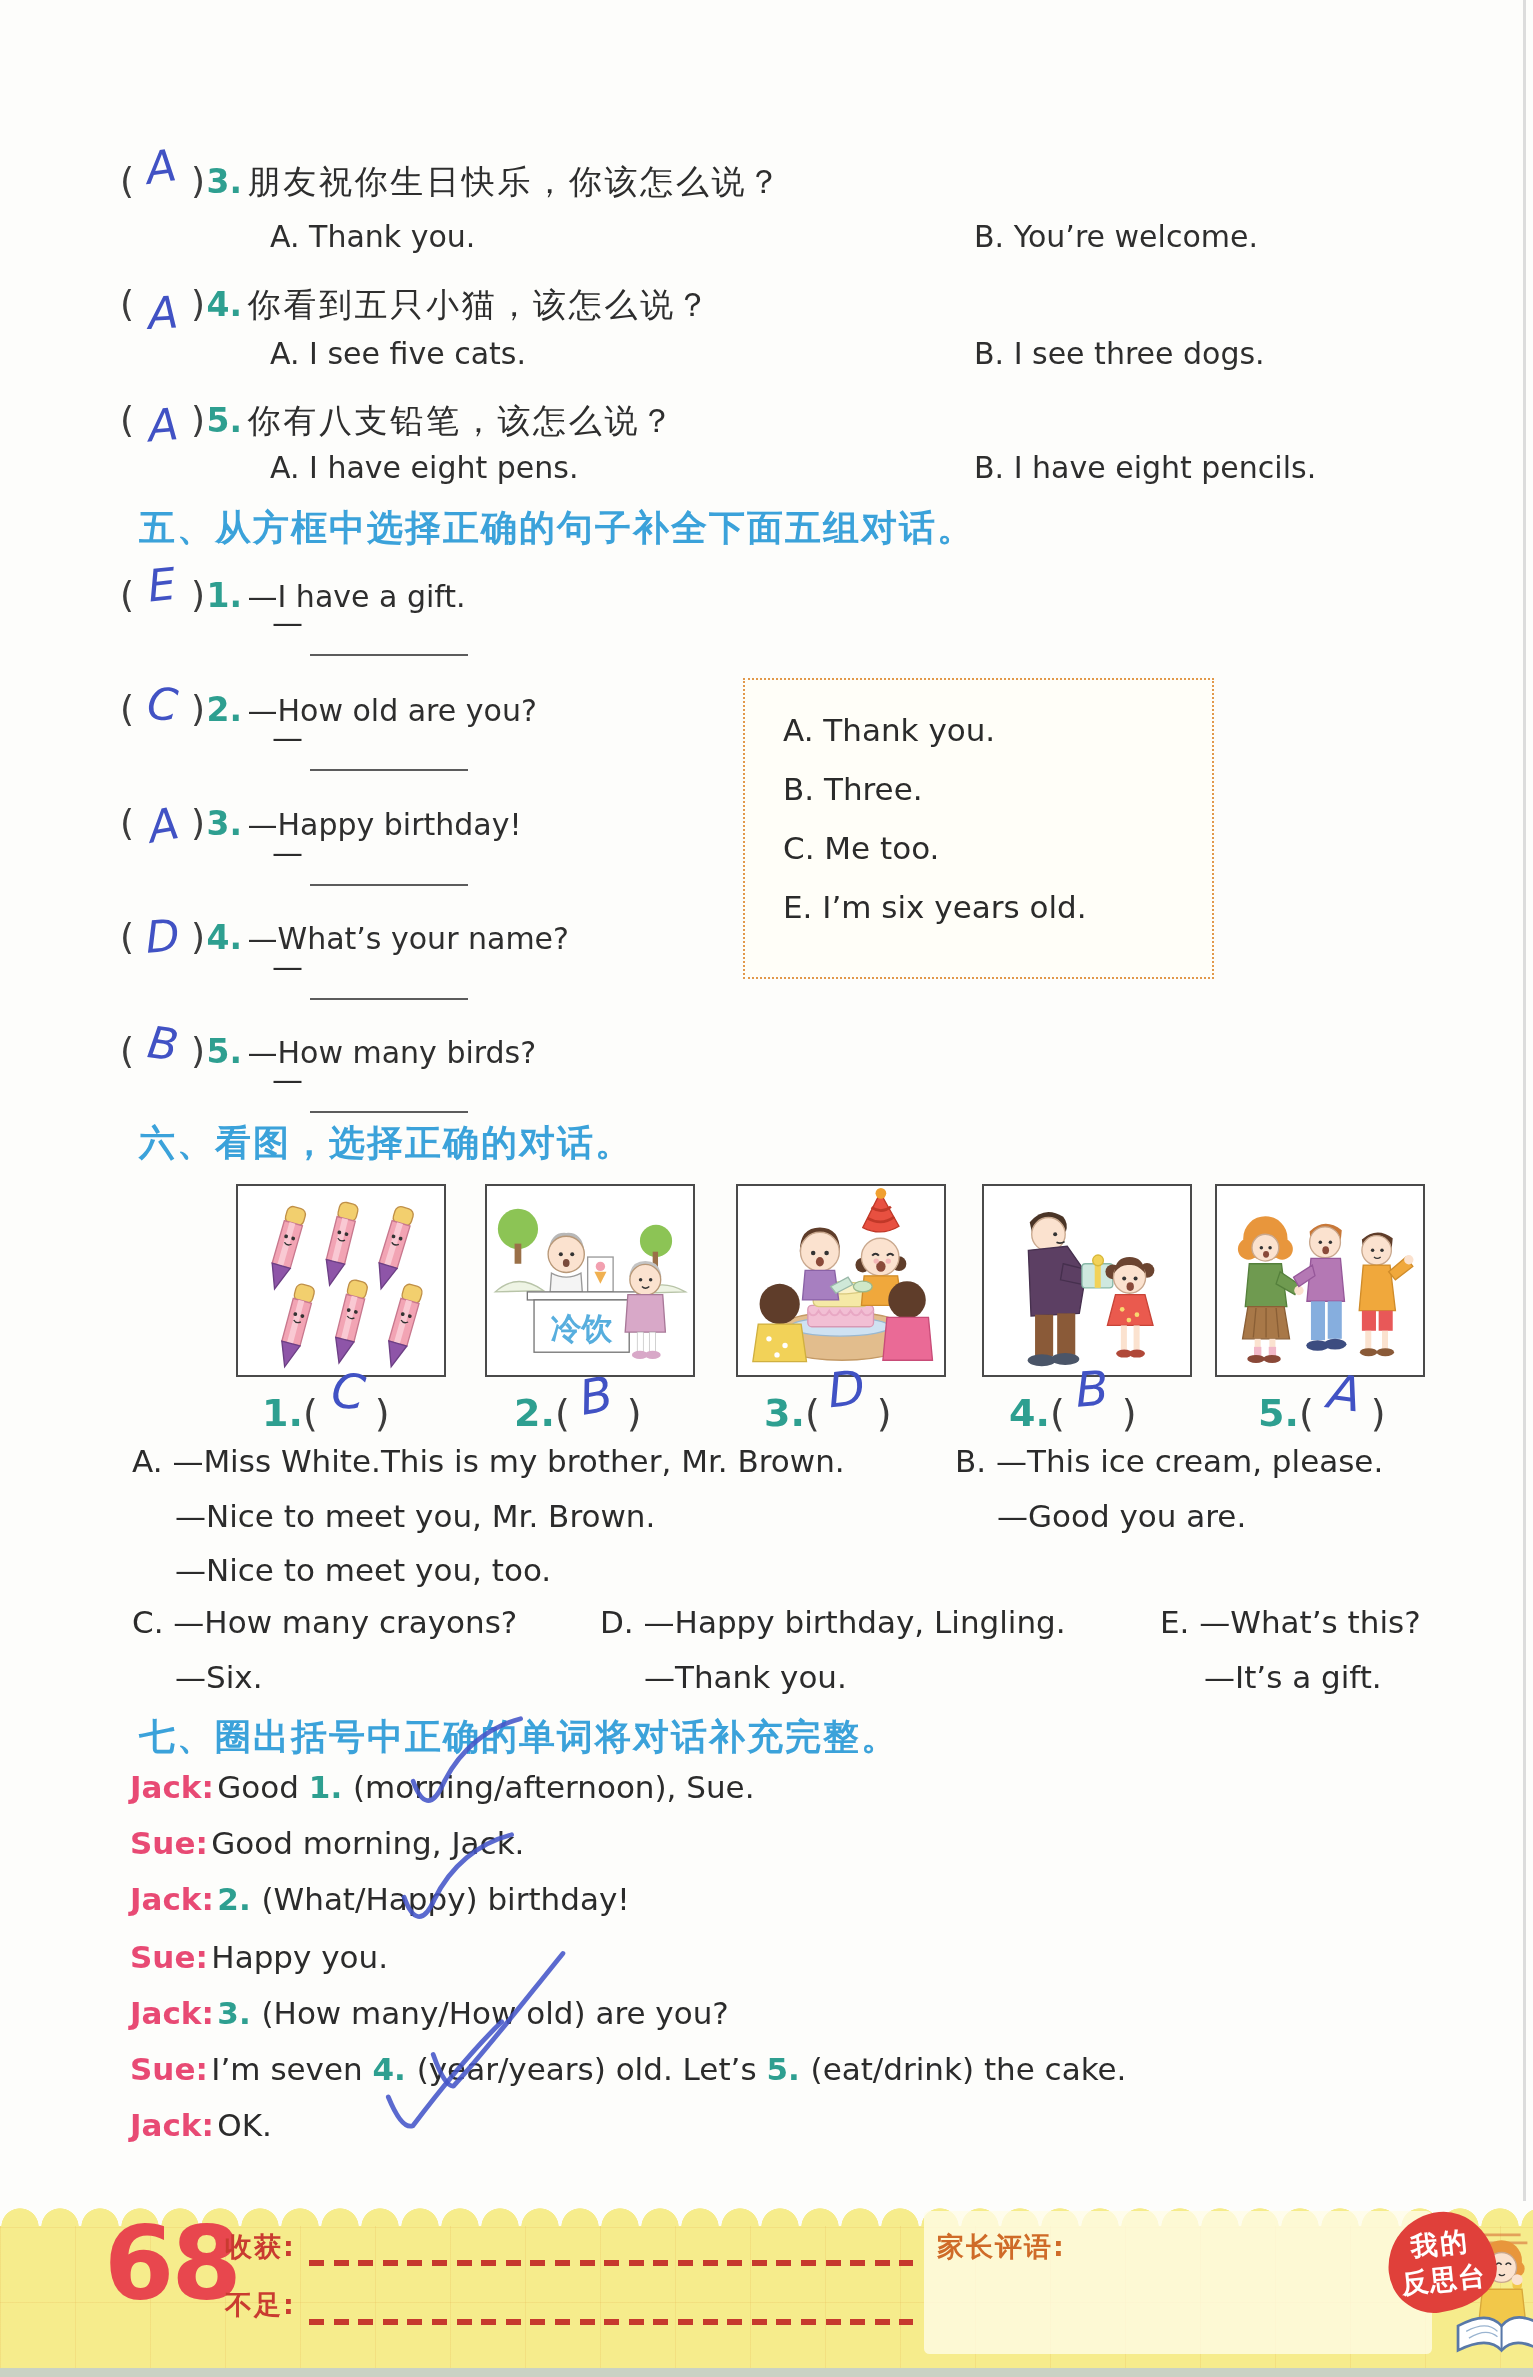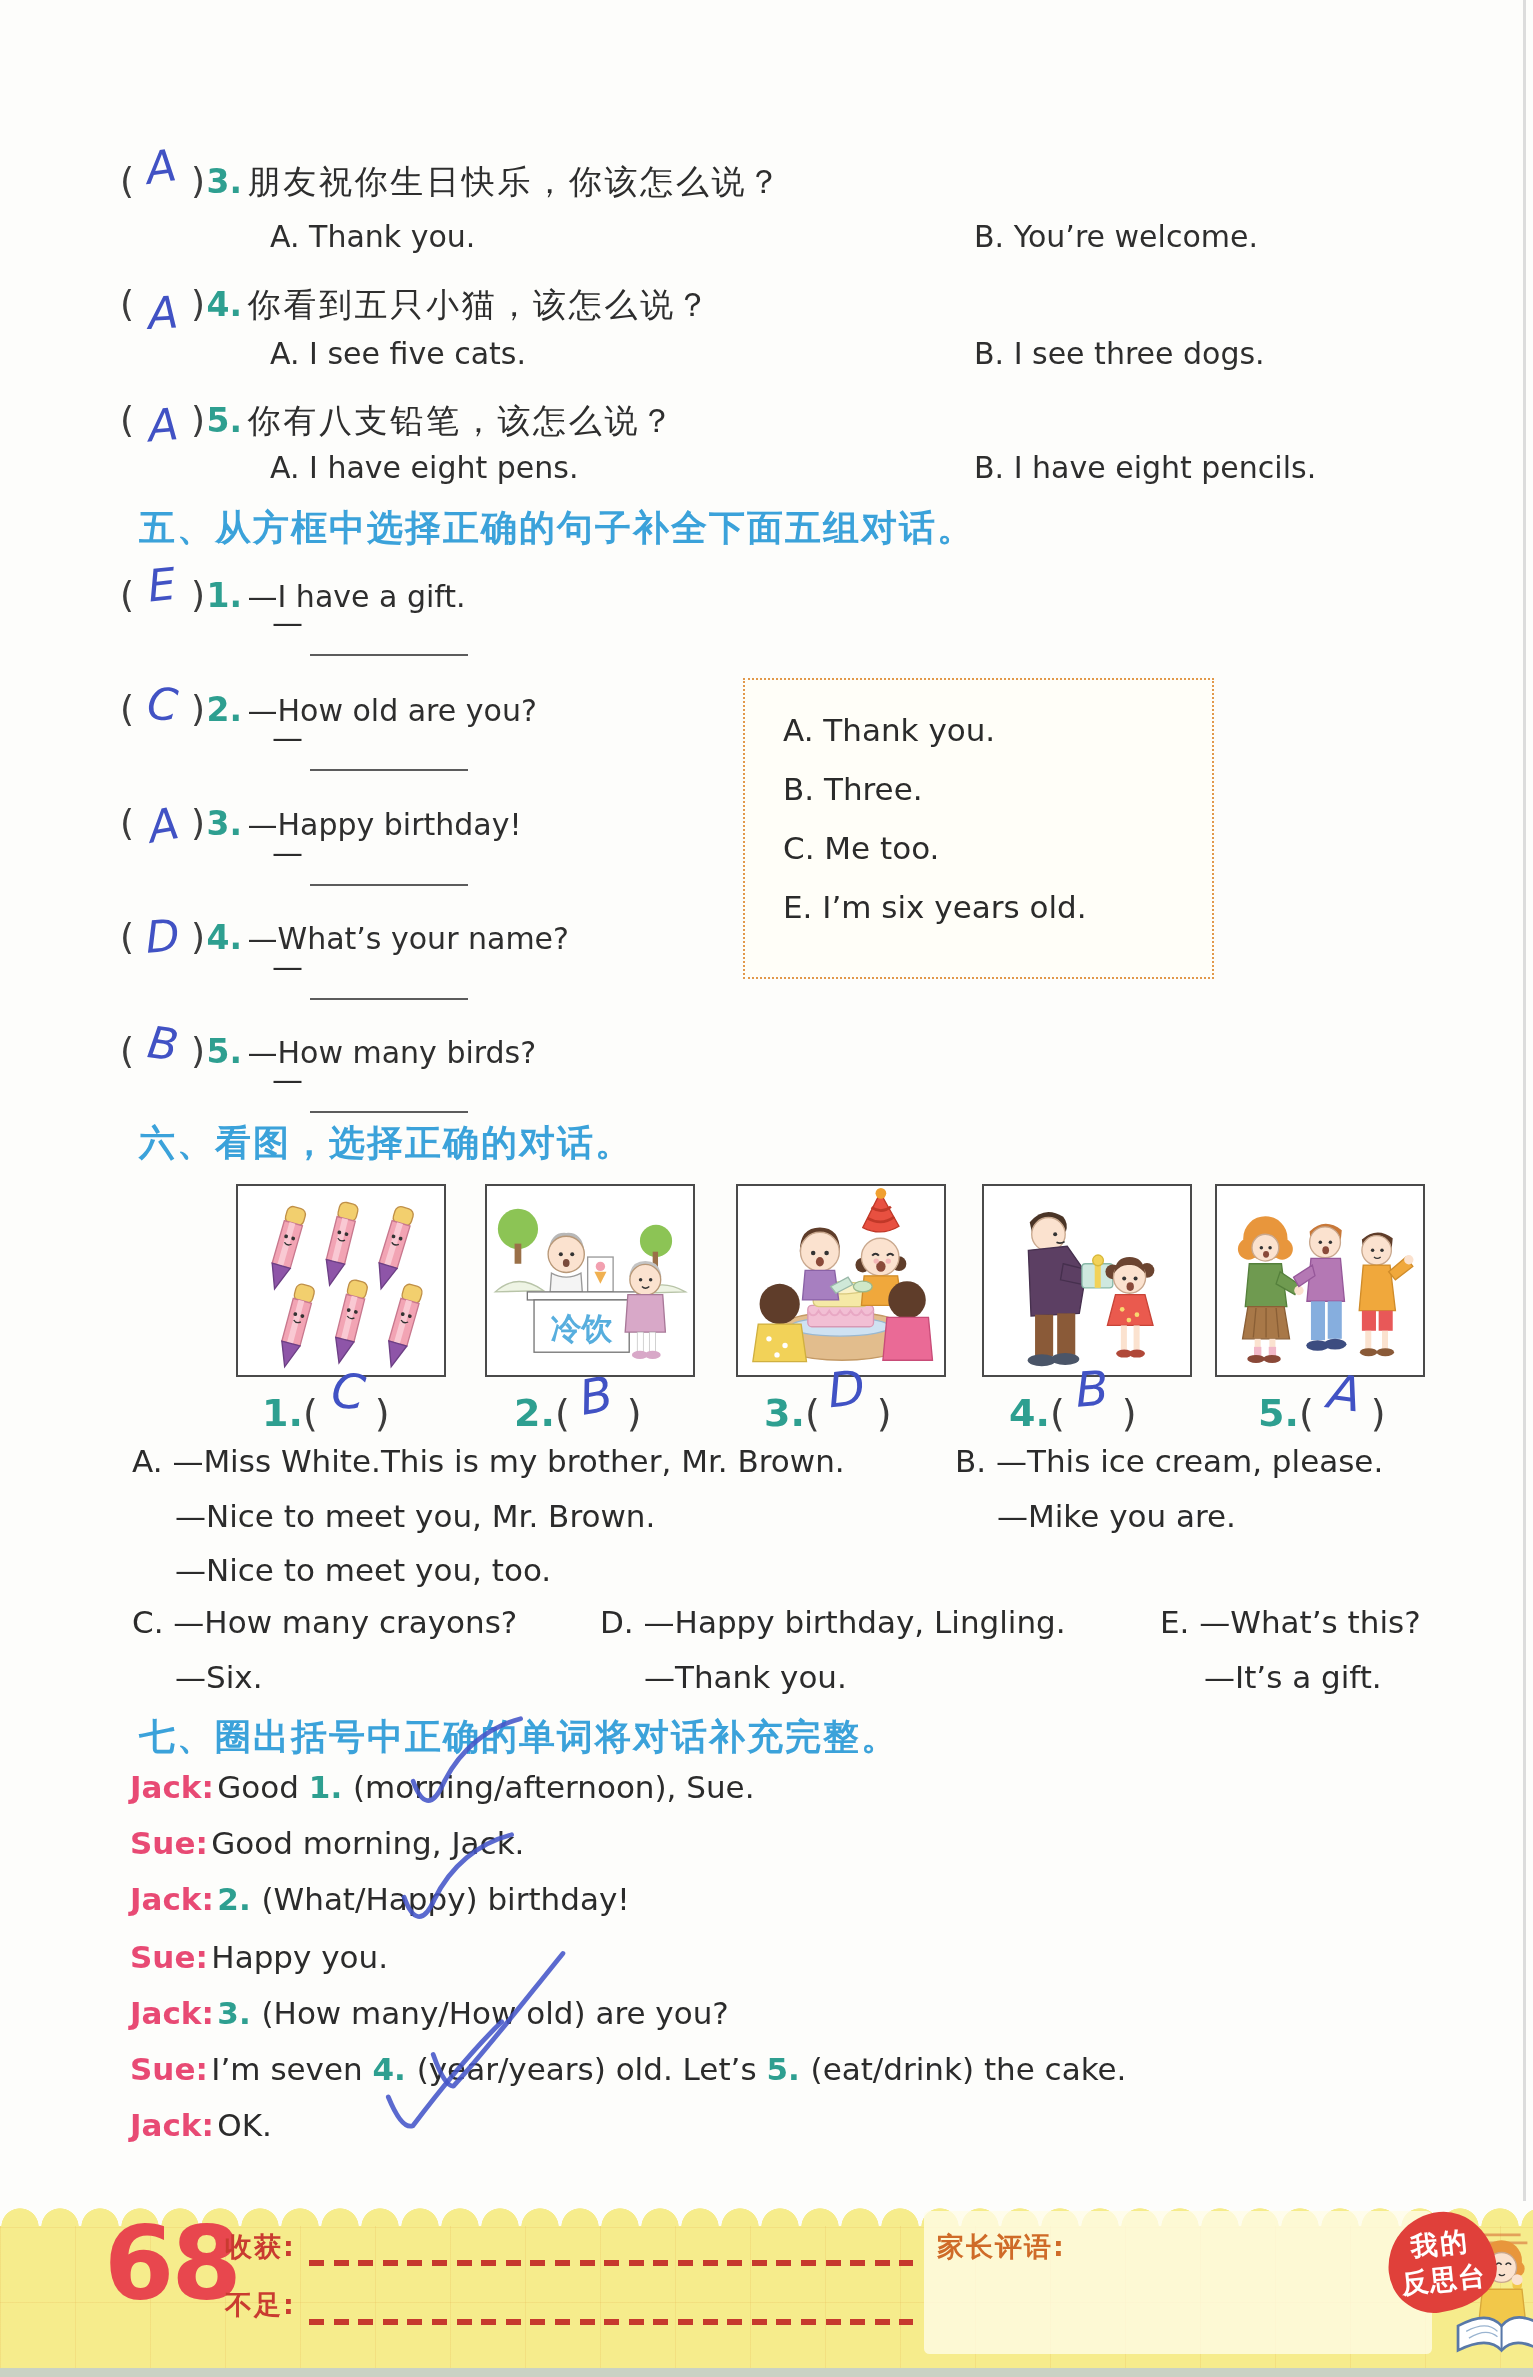--- a/index.html
+++ b/index.html
@@ -313,21 +313,21 @@
 </div>
 <div class="picnum" style="left:1258px;">
   <span class="num">5.</span><span class="paren">(</span><span class="hw" style="transform:rotate(8deg) translateY(-16.4px);">A</span><span class="paren">)</span>
 </div>
 
 <div class="abs dlg" style="left:132px;top:1443px;"><span>A.</span> <span>—Miss White.This is my brother, Mr. Brown.</span></div>
 <div class="abs dlg" style="left:175px;top:1498px;">—Nice to meet you, Mr. Brown.</div>
 <div class="abs dlg" style="left:175px;top:1552px;">—Nice to meet you, too.</div>
 
 <div class="abs dlg" style="left:955px;top:1443px;"><span>B.</span> <span>—This ice cream, please.</span></div>
-<div class="abs dlg" style="left:997px;top:1498px;">—Mike you are.</div>
+<div class="abs dlg" style="left:997px;top:1498px;">—Good you are.</div>
 
 <div class="abs dlg" style="left:132px;top:1604px;"><span>C.</span> <span>—How many crayons?</span></div>
 <div class="abs dlg" style="left:175px;top:1659px;">—Six.</div>
 
 <div class="abs dlg" style="left:600px;top:1604px;"><span>D.</span> <span>—Happy birthday, Lingling.</span></div>
 <div class="abs dlg" style="left:644px;top:1659px;">—Thank you.</div>
 
 <div class="abs dlg" style="left:1160px;top:1604px;"><span>E.</span> <span>—What’s this?</span></div>
 <div class="abs dlg" style="left:1204px;top:1659px;">—It’s a gift.</div>
 

